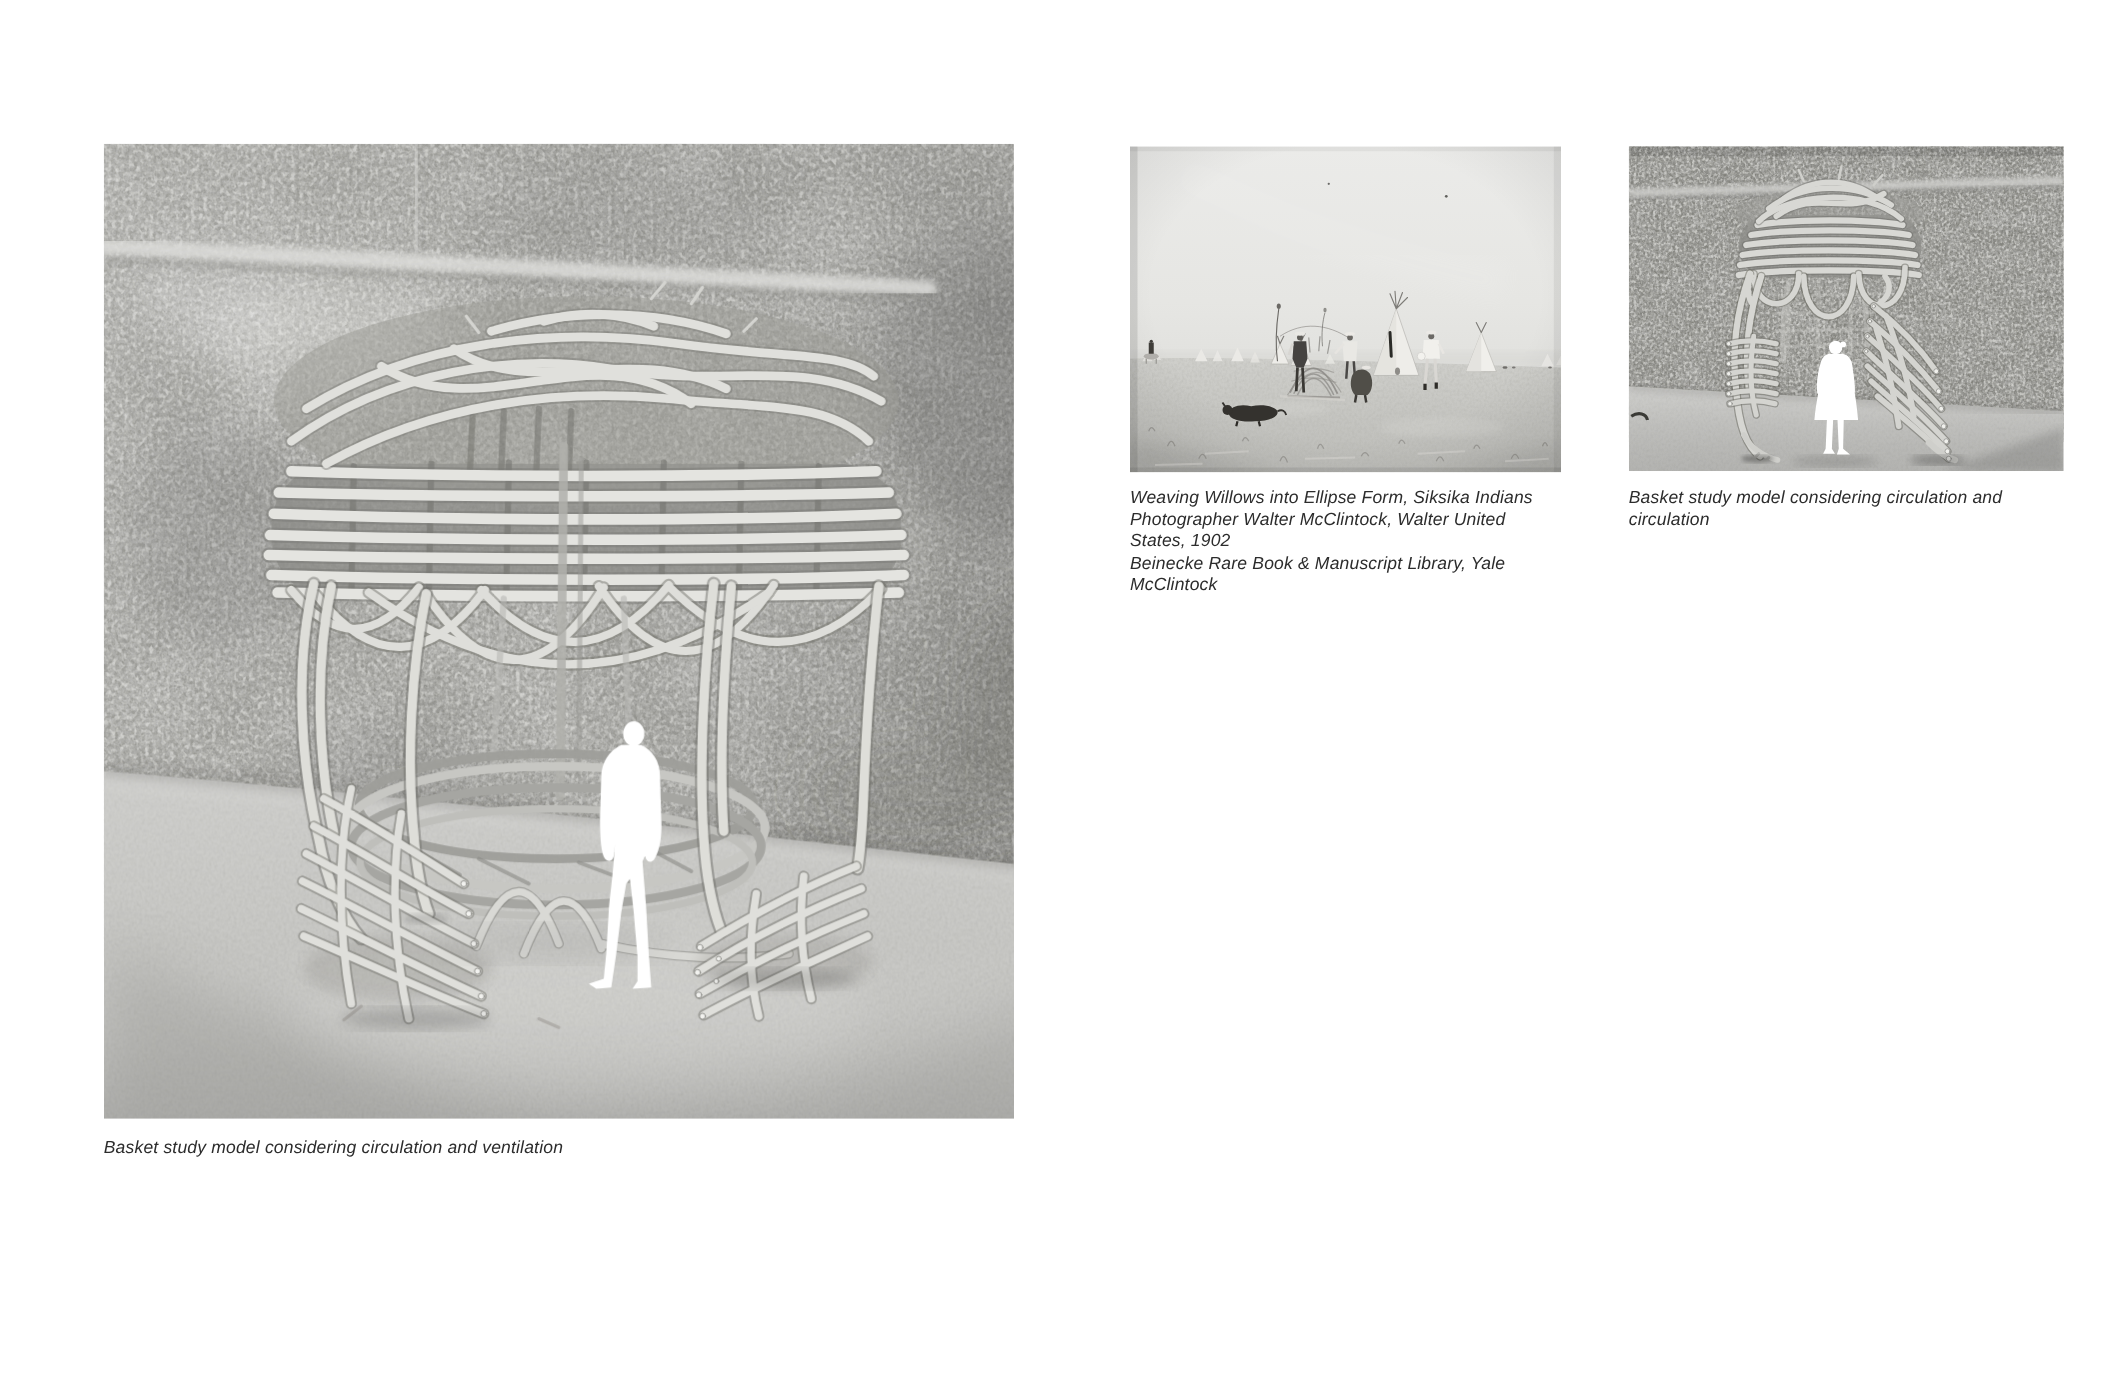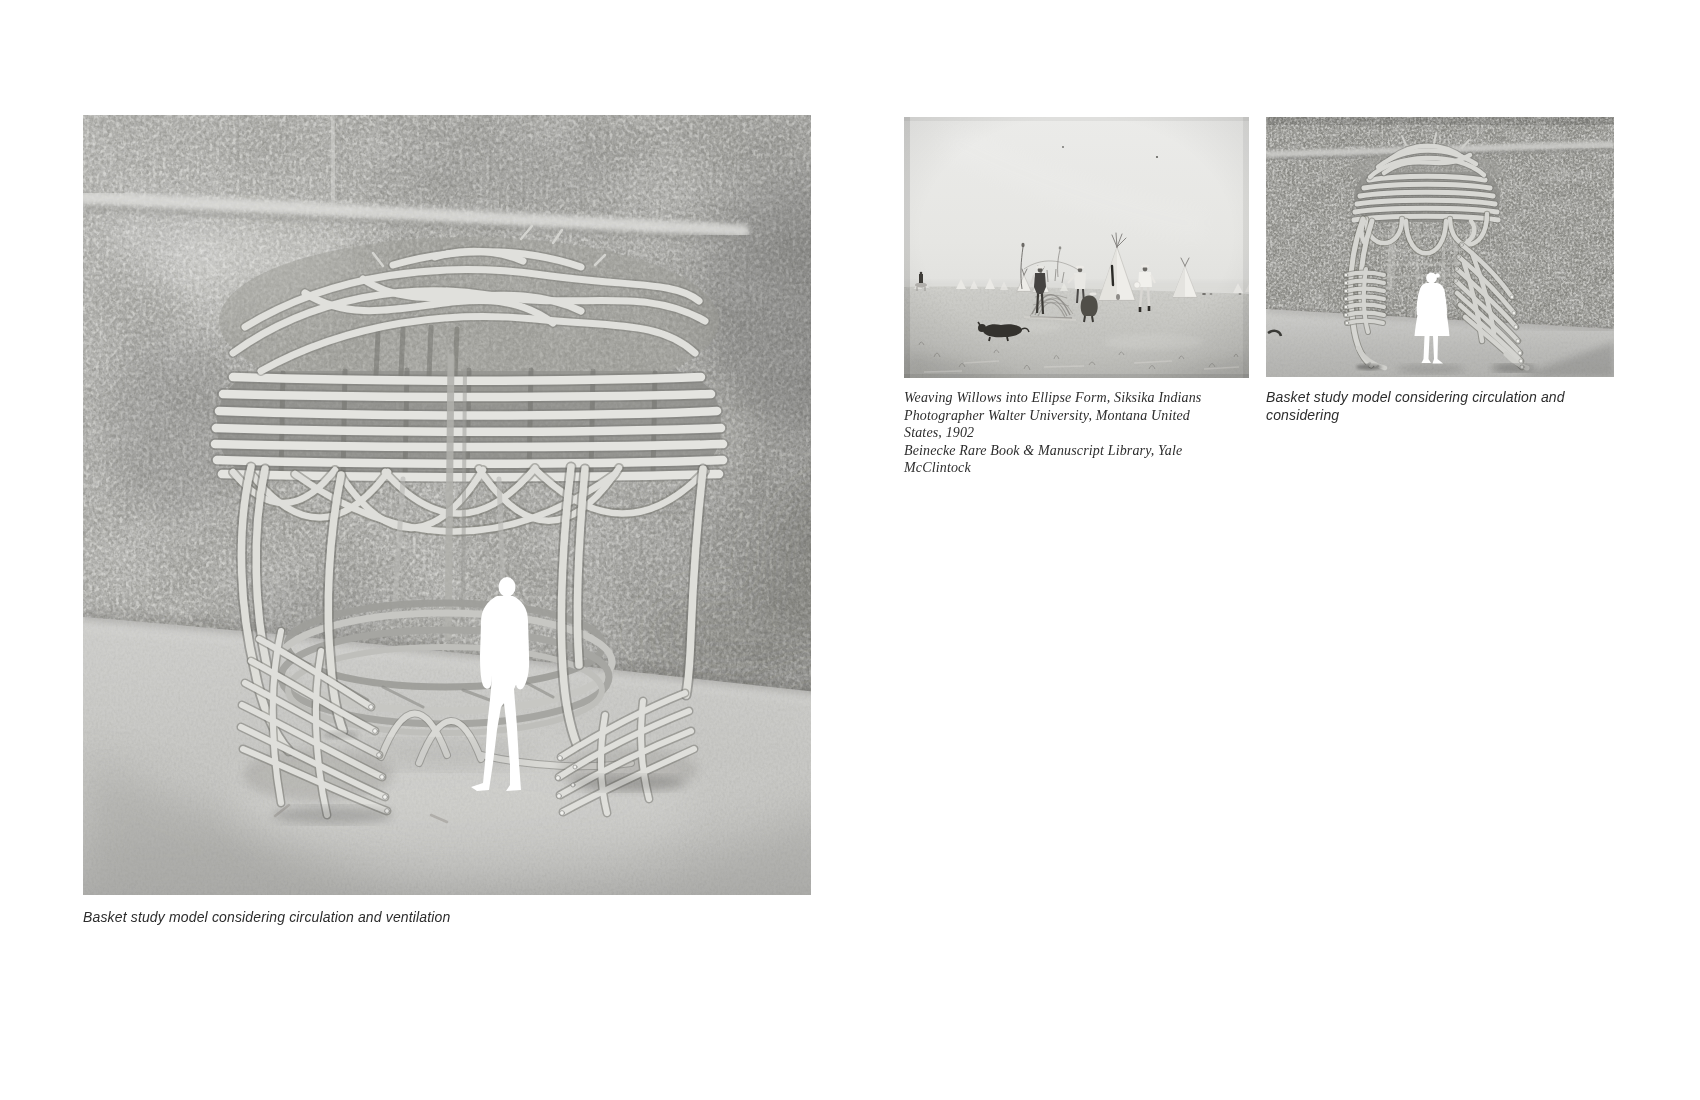--- a/index.html
+++ b/index.html
@@ -4,23 +4,23 @@
 <style>
   html,body{margin:0;padding:0;background:#ffffff;}
   body{width:1700px;height:1100px;position:relative;font-family:"Liberation Sans",sans-serif;}
   .page{position:absolute;left:0;top:0;width:1700px;height:1100px;background:#ffffff;overflow:hidden;}
   figure{margin:0;padding:0;position:absolute;}
   .img-frame{display:block;line-height:0;overflow:hidden;}
   figcaption{font-style:italic;font-size:14px;line-height:17.5px;color:#2c2c2c;letter-spacing:.15px;}
   figcaption .cap-line{white-space:nowrap;}
   .fig-large{left:50px;top:115px;width:728px;padding-left:33px;}
   .fig-large figcaption{margin-top:14px;}
-  .fig-middle{left:904px;top:117px;width:345px;font-family:Liberation Serif, serif;}
+  .fig-middle{left:904px;top:117px;width:345px;}
   .fig-middle figcaption{margin-top:11px;}
-  .fig-right{left:1266px;top:117px;width:384px;}
+  .fig-right{left:1303px;top:117px;width:384px;}
   .fig-right figcaption{margin-top:12px;}
 </style>
 </head>
 <body>
 
 <div class="page">
 
   <figure class="fig-large">
     <div class="img-frame">
       <svg width="800" height="780" viewBox="0 0 800 780">
@@ -506,21 +506,21 @@
             <rect x="0" y="0" width="6" height="261" fill="#000000" opacity="0.10"></rect>
             <rect x="339" y="0" width="6" height="261" fill="#000000" opacity="0.06"></rect>
             <rect x="0" y="0" width="345" height="4" fill="#000000" opacity="0.05"></rect>
             <rect x="0" y="257" width="345" height="4" fill="#000000" opacity="0.08"></rect>
           </g>
         </g>
       </svg>
     </div>
     <figcaption>
       <div class="cap-line">Weaving Willows into Ellipse Form, Siksika Indians</div>
-      <div class="cap-line">Photographer Walter University, Montana United</div>
+      <div class="cap-line">Photographer Walter McClintock, Walter United</div>
       <div class="cap-line">States, 1902</div>
       <div class="cap-line">Beinecke Rare Book &amp; Manuscript Library, Yale</div>
       <div class="cap-line">McClintock</div>
     </figcaption>
   </figure>
 
   <figure class="fig-right">
     <div class="img-frame">
       <svg width="348" height="260" viewBox="0 0 348 260">
         <defs>
@@ -745,17 +745,17 @@
             <path d="M154,176 C152,184 151.5,191 152,197" stroke="#ffffff" stroke-width="2.6" fill="none" stroke-linecap="round"></path>
             <path d="M177,176 C179,184 180,190 179.5,196" stroke="#ffffff" stroke-width="2.6" fill="none" stroke-linecap="round"></path>
             <path d="M158.5,219 L163.5,219 L162.5,242 L165,246 L155.5,246 L157.5,242 Z"></path>
             <path d="M167,219 L172,219 L171.5,242 L177,246.5 L166.5,246.5 L168,242 Z"></path>
           </g>
         </g>
       </svg>
     </div>
     <figcaption>
       <div class="cap-line">Basket study model considering circulation and</div>
-      <div class="cap-line">considering</div>
+      <div class="cap-line">circulation</div>
     </figcaption>
   </figure>
 
 </div>
 
 </body></html>

